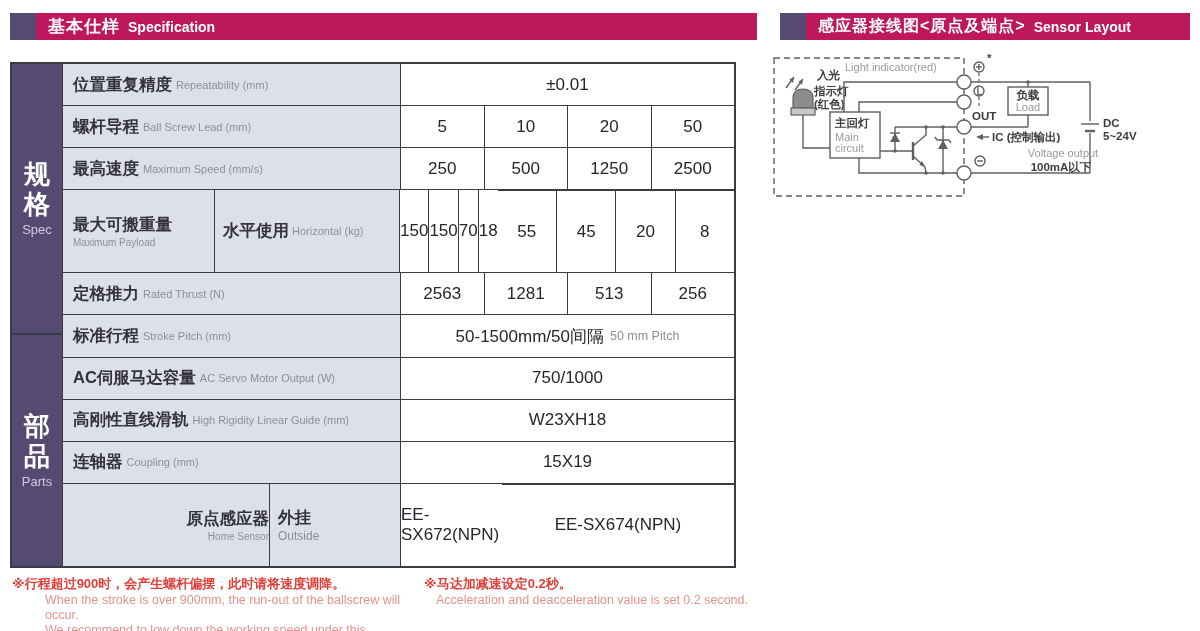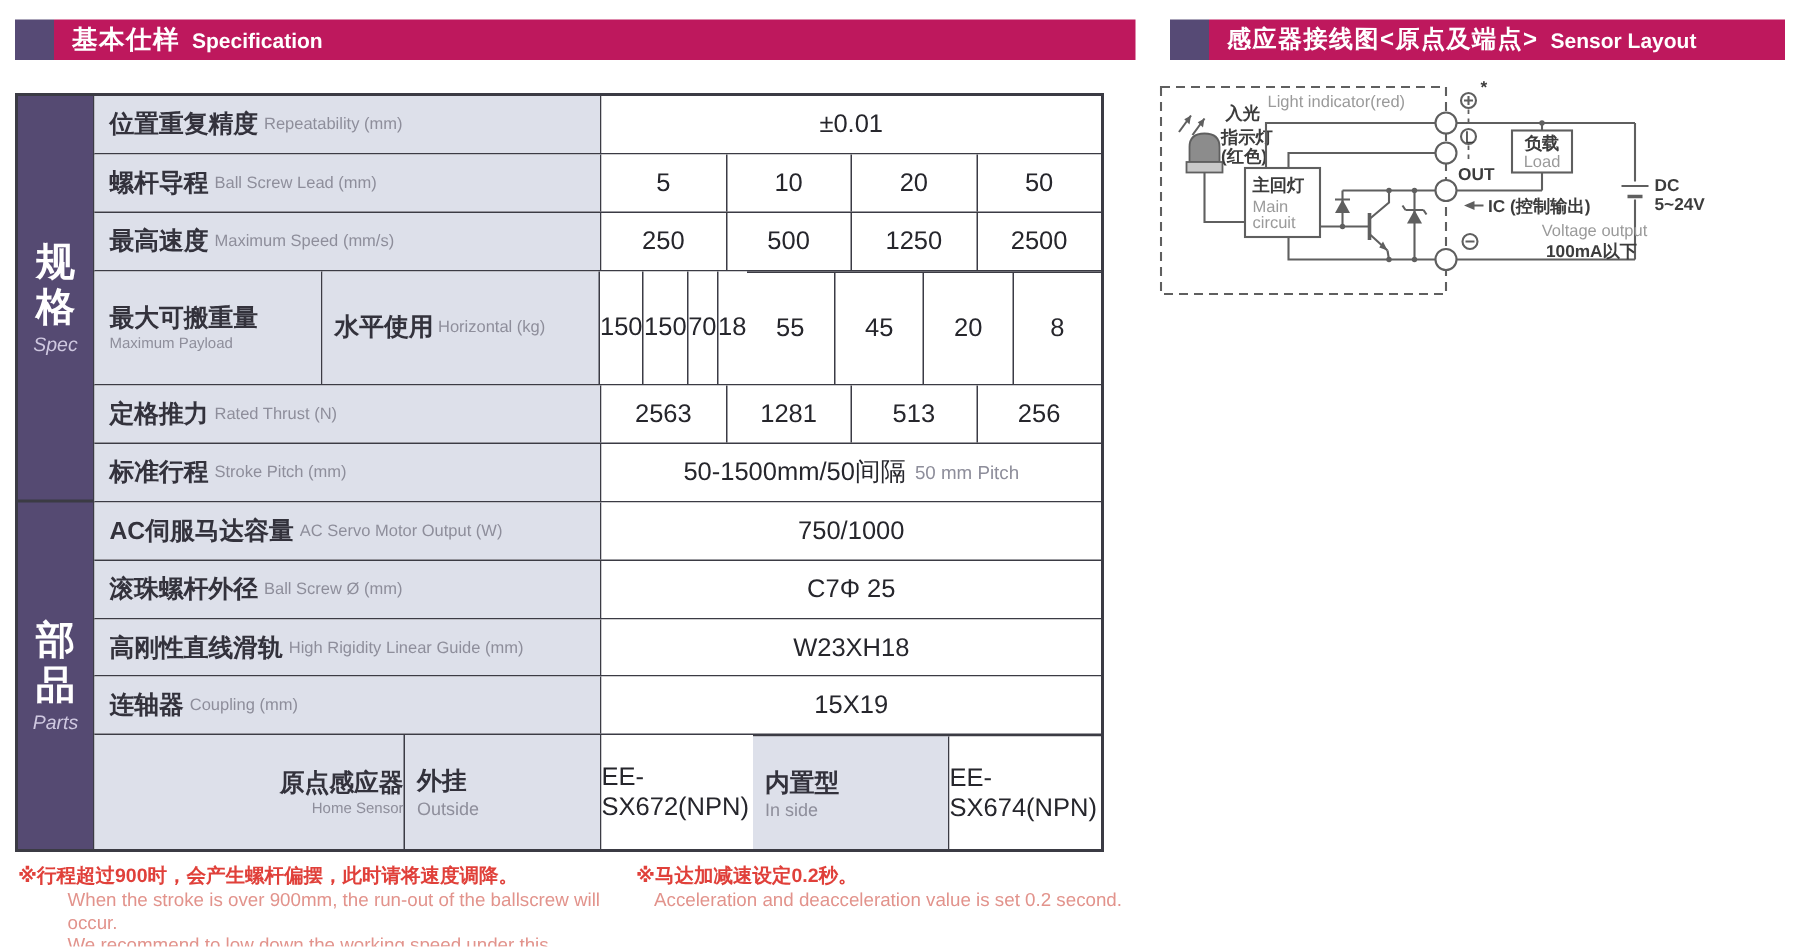--- a/index.html
+++ b/index.html
@@ -27,21 +27,21 @@
     border:2px solid #3b3b44; display:flex; background:#fff;
   }
   .side-col { width:50px; display:flex; flex-direction:column; background:#554a72; }
   .side-block { display:flex; flex-direction:column; align-items:center; justify-content:center; color:#fff; }
   .side-block.spec  { flex:7; }
   .side-block.parts { flex:6; border-top:2px solid #3b3b44; }
   .side-zh {
     width:30px; text-align:center; word-break:break-all;
     font-size:26px; font-weight:bold; line-height:1.15; letter-spacing:0;
   }
-  .side-en { font-size:13px; color:#cfc8e0; margin-top:2px;font-style:italic; }
+  .side-en { font-size:13px; color:#cfc8e0; margin-top:2px; }
 
   .content-col { flex:1; display:flex; flex-direction:column; border-left:1.5px solid #3b3b44; }
   .t-row   { flex:1; display:flex; min-height:0; }
   .t-block { flex:2; display:flex; min-height:0; }
   .t-row + .t-row, .t-row + .t-block, .t-block + .t-row { border-top:1.5px solid #3b3b44; }
 
   .lbl {
     width:338px; background:#dde0ea; border-right:1.5px solid #3b3b44;
     display:flex; align-items:center; padding-left:10px; overflow:hidden; white-space:nowrap;
   }
@@ -225,29 +225,20 @@
     <div class="t-row">
       <div class="lbl">
         <span class="zh">AC伺服马达容量</span>
         <span class="en">AC Servo Motor Output (W)</span>
       </div>
       <div class="vals">
           <div class="cell">750/1000</div>
         </div>
     </div>
 
-    <div class="t-row">
-      <div class="lbl">
-        <span class="zh">滚珠螺杆外径</span>
-        <span class="en">Ball Screw Ø (mm)</span>
-      </div>
-      <div class="vals">
-          <div class="cell">C7Φ 25</div>
-        </div>
-    </div>
 
     <div class="t-row">
       <div class="lbl">
         <span class="zh">高刚性直线滑轨</span>
         <span class="en">High Rigidity Linear Guide (mm)</span>
       </div>
       <div class="vals">
           <div class="cell">W23XH18</div>
         </div>
     </div>
@@ -271,24 +262,20 @@
         <div class="blk-row">
           <div class="sub-lbl stacked w-sensor-sub">
             <span class="zh">外挂</span>
             <span class="en">Outside</span>
           </div>
           <div class="vals">
               <div class="cell">EE-SX672(NPN)</div>
             </div>
         </div>
         <div class="blk-row">
-          <div class="sub-lbl stacked w-sensor-sub">
-            <span class="zh">内置型</span>
-            <span class="en">In side</span>
-          </div>
           <div class="vals">
               <div class="cell">EE-SX674(NPN)</div>
             </div>
         </div>
       </div>
     </div>
 
   </div>
 </div>
 

